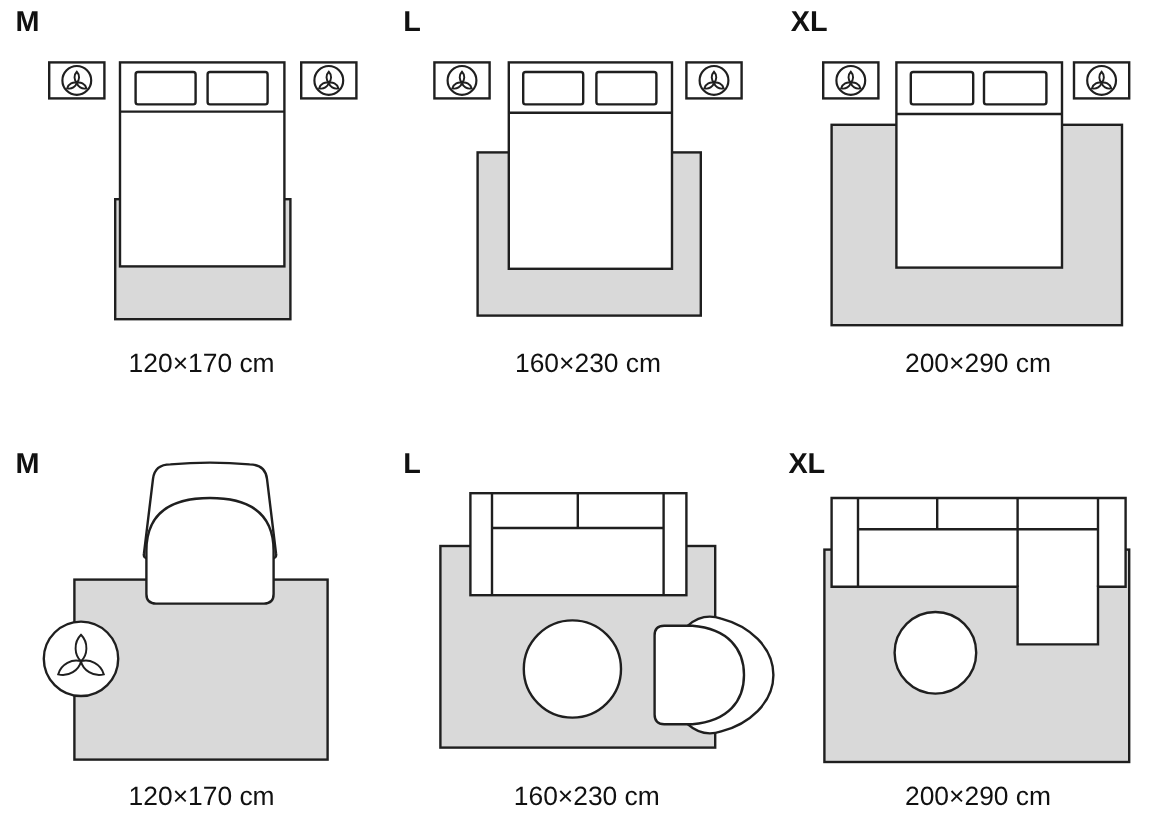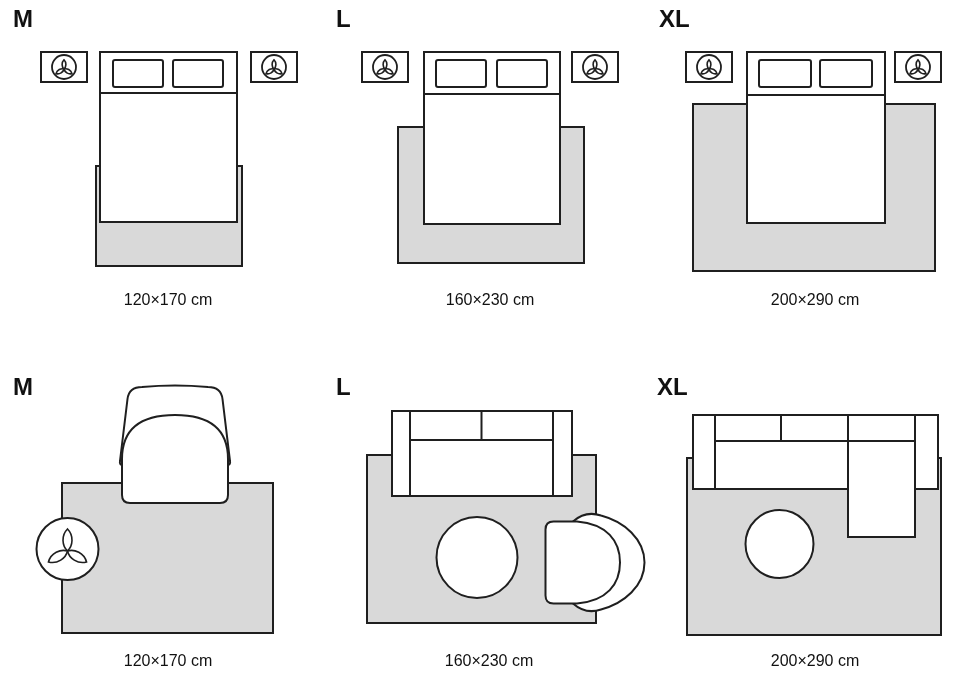--- a/index.html
+++ b/index.html
@@ -1,19 +1,19 @@
 <!DOCTYPE html>
 <html style="--background: #ffffff; --rug-fill: #d9d9d9; --stroke: #1f1f1f; --text: #111111;"><head>
 <meta charset="utf-8">
 <style>
   html,body{margin:0;padding:0;width:960px;height:690px;background:var(--background,#fff);overflow:hidden;}
   .canvas{position:relative;width:960px;height:690px;font-family:"Liberation Sans",sans-serif;}
   .canvas svg{position:absolute;left:0;top:0;}
   .panel-label{position:absolute;font-weight:700;font-size:24px;line-height:1.2;color:var(--text,#111);}
-  .size-caption{position:absolute;font-size:16px;line-height:1.2;color:var(--text,#111);transform:translateX(-50%);white-space:nowrap;}
+  .size-caption{position:absolute;font-size:22px;line-height:1.2;color:var(--text,#111);transform:translateX(-50%);white-space:nowrap;}
   .shape{fill:#fff;stroke:var(--stroke,#1f1f1f);stroke-width:2;}
   .thin{stroke-width:1.8;}
   .rug{fill:var(--rug-fill,#d9d9d9);stroke:var(--stroke,#1f1f1f);stroke-width:2;}
   .iline{stroke:var(--stroke,#1f1f1f);stroke-width:2;}
   .petal{fill:#fff;stroke:var(--stroke,#1f1f1f);stroke-width:1.6;}
   .vns{vector-effect:non-scaling-stroke;}
   .round{stroke-linejoin:round;}
 </style>
 </head>
 <body>

